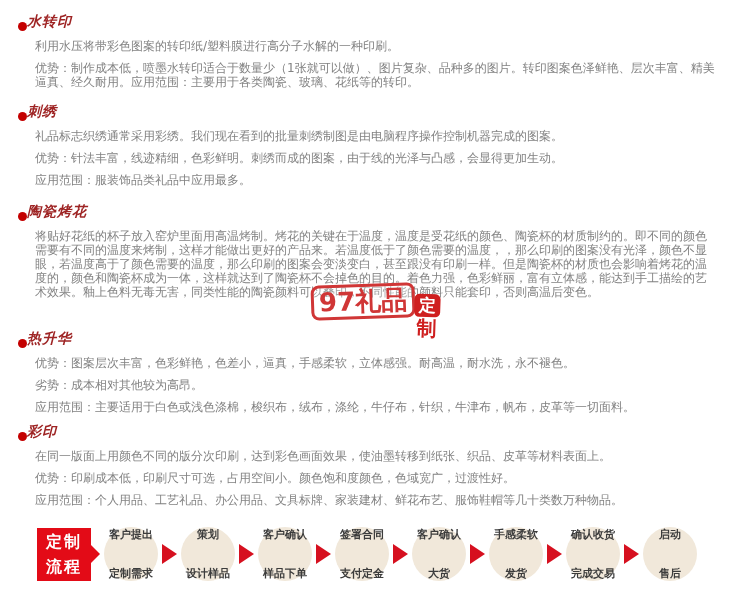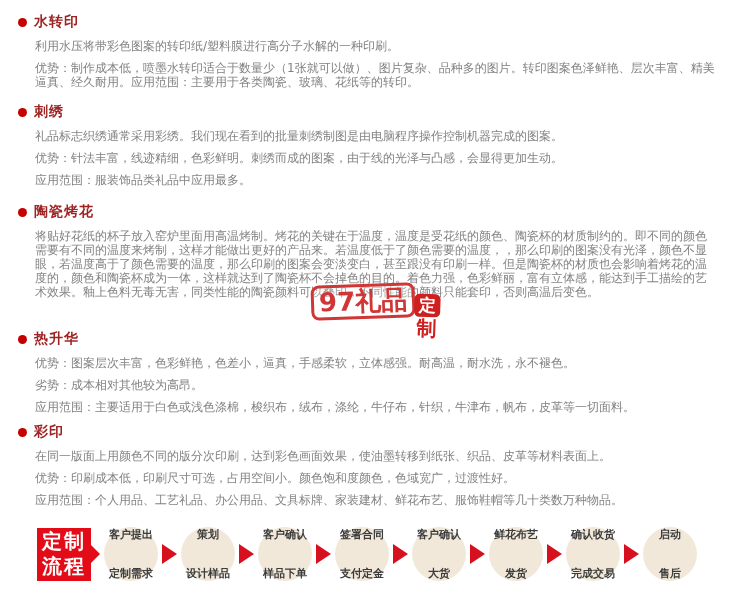--- a/index.html
+++ b/index.html
@@ -1,21 +1,21 @@
 <!DOCTYPE html>
 <html><head>
 <meta charset="utf-8">
 <style>
   html,body { margin:0; padding:0; background:#fff; }
   .page {
     position:relative; width:750px; height:609px; background:#ffffff;
     font-family:"DejaVu Sans","Liberation Sans",sans-serif; overflow:hidden;
   }
   .section { position:absolute; left:18px; width:706px; }
-  .sec-head { display:flex; align-items:center; gap:7px; height:18px; margin-bottom:5px; }
+  .sec-head { display:flex; align-items:flex-end; height:18px; margin-bottom:5px;font-style:italic; }
   .bullet { width:9px; height:9px; border-radius:50%; background:#c40000; flex:0 0 auto; }
   .sec-title { font-size:14px; font-weight:bold; color:#9e2424; letter-spacing:1px; }
   .sec-body { padding-left:9px; font-size:12px; line-height:14px; color:#828282; }
   .sec-body p { margin:8px; }
 
   
   .wm-box {
     position:absolute; left:311px; top:284px; transform:rotate(-2deg);
     border:3px solid #d03636; border-radius:8px; padding:0 5px;
     font-size:26px; font-weight:bold; color:#d03636; line-height:29px;
@@ -29,21 +29,21 @@
   }
   .seal-bottom {
     display:block; color:#cf1f1f; font-size:20px; font-weight:bold; line-height:22px;
     font-family:"DejaVu Serif","Liberation Serif",serif;
   }
 
   
   .flow { position:absolute; left:37px; top:527px; display:flex; align-items:center; }
   .flow-label {
     position:relative; width:54px; height:53px; background:#e30b17; color:#ffffff;
-    font-weight:bold; font-size:20px; line-height:25px; letter-spacing:2px;
+    font-weight:bold; font-size:16px; line-height:25px; letter-spacing:2px;
     display:flex; flex-direction:column; align-items:center; justify-content:center; flex:0 0 auto;
   }
   .flow-label::after {
     content:""; position:absolute; right:-9px; top:50%; margin-top:-10px;
     border-top:10px solid transparent; border-bottom:10px solid transparent; border-left:10px solid #e30b17;
   }
   .flow-steps { display:flex; align-items:center; margin-left:13px; }
   .circle {
     width:54px; height:54px; border-radius:50%; background:#f1e8da; flex:0 0 auto;
     display:flex; flex-direction:column; align-items:center; justify-content:space-between;
@@ -148,21 +148,21 @@
         <span>签署合同</span>
         <span>支付定金</span>
       </div>
       <div class="flow-arrow"></div>
       <div class="circle">
         <span>客户确认</span>
         <span>大货</span>
       </div>
       <div class="flow-arrow"></div>
       <div class="circle">
-        <span>鲜花布艺</span>
+        <span>手感柔软</span>
         <span>发货</span>
       </div>
       <div class="flow-arrow"></div>
       <div class="circle">
         <span>确认收货</span>
         <span>完成交易</span>
       </div>
       <div class="flow-arrow"></div>
       <div class="circle">
         <span>启动</span>

